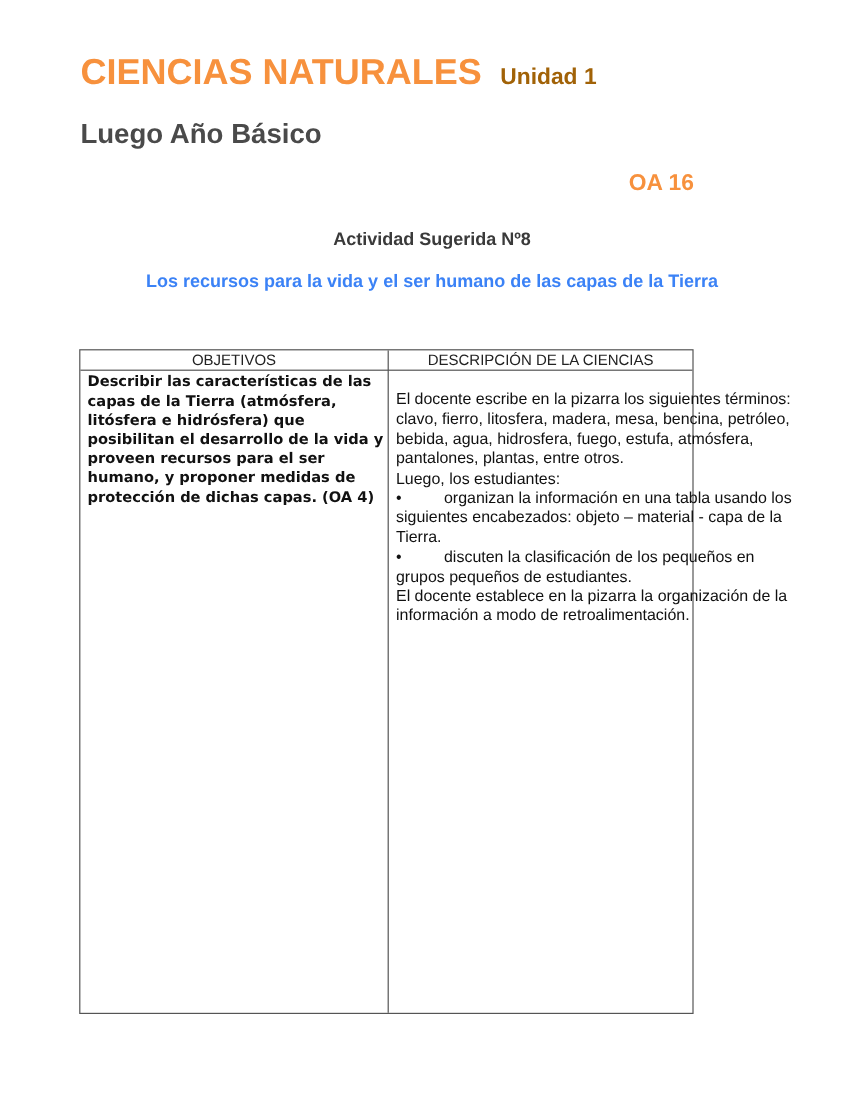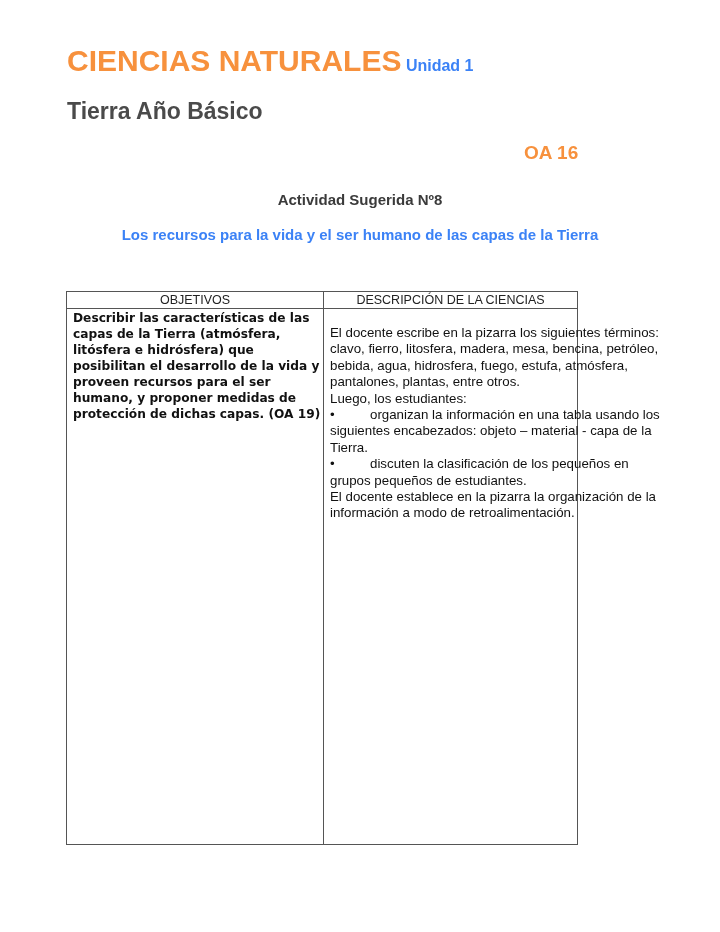--- a/index.html
+++ b/index.html
@@ -24,23 +24,23 @@
     .main-title {
       font-family: "Liberation Sans", sans-serif;
       font-weight: bold;
       font-size: 30px;
       color: #f7913d;
       letter-spacing: 0px;
     }
     .unit-label {
       font-family: "Liberation Sans", sans-serif;
       font-weight: bold;
-      font-size: 16px;
-      color: #3b82f6;
-      margin-left: 0;
+      font-size: 19px;
+      color: #a16207;
+      margin-left: 11px;
     }
     .grade {
       position: absolute;
       left: 67px;
       top: 98px;
       font-weight: bold;
       font-size: 23px;
       color: #4a4a4a;
     }
     .oa-code {
@@ -148,34 +148,34 @@
       width: 40px;
     }
   </style>
 </head>
 <body>
 
 <div class="title-line">
   <span class="main-title">CIENCIAS NATURALES</span>
   <span class="unit-label">Unidad 1</span>
 </div>
-<div class="grade">Tierra Año Básico</div>
+<div class="grade">Luego Año Básico</div>
 <div class="oa-code">OA 16</div>
 
 <div class="activity-number">Actividad Sugerida Nº8</div>
 <div class="activity-title">Los recursos para la vida y el ser humano de las capas de la Tierra</div>
 
 <div class="act-table">
   <div class="header-row">
     <div class="header-cell header-left">OBJETIVOS</div>
     <div class="header-cell header-right">DESCRIPCIÓN DE LA CIENCIAS</div>
   </div>
   <div class="col-divider"></div>
 
-  <div class="objective-main">Describir las características de las capas de la Tierra (atmósfera, litósfera e hidrósfera) que posibilitan el desarrollo de la vida y proveen recursos para el ser humano, y proponer medidas de protección de dichas capas. (OA 19)</div>
+  <div class="objective-main">Describir las características de las capas de la Tierra (atmósfera, litósfera e hidrósfera) que posibilitan el desarrollo de la vida y proveen recursos para el ser humano, y proponer medidas de protección de dichas capas. (OA 4)</div>
 
   <div class="description">
     <p>El docente escribe en la pizarra los siguientes términos: clavo, fierro, litosfera, madera, mesa, bencina, petróleo, bebida, agua, hidrosfera, fuego, estufa, atmósfera, pantalones, plantas, entre otros.</p>
     <p>Luego, los estudiantes:</p>
     <p class="bullet-line"><span class="bullet-mark">•</span><span>organizan la información en una tabla usando los siguientes encabezados: objeto – material - capa de la Tierra.</span></p>
     <p class="bullet-line"><span class="bullet-mark">•</span><span>discuten la clasificación de los pequeños en grupos pequeños de estudiantes.</span></p>
     <p>El docente establece en la pizarra la organización de la información a modo de retroalimentación.</p>
   </div>
 </div>
 

